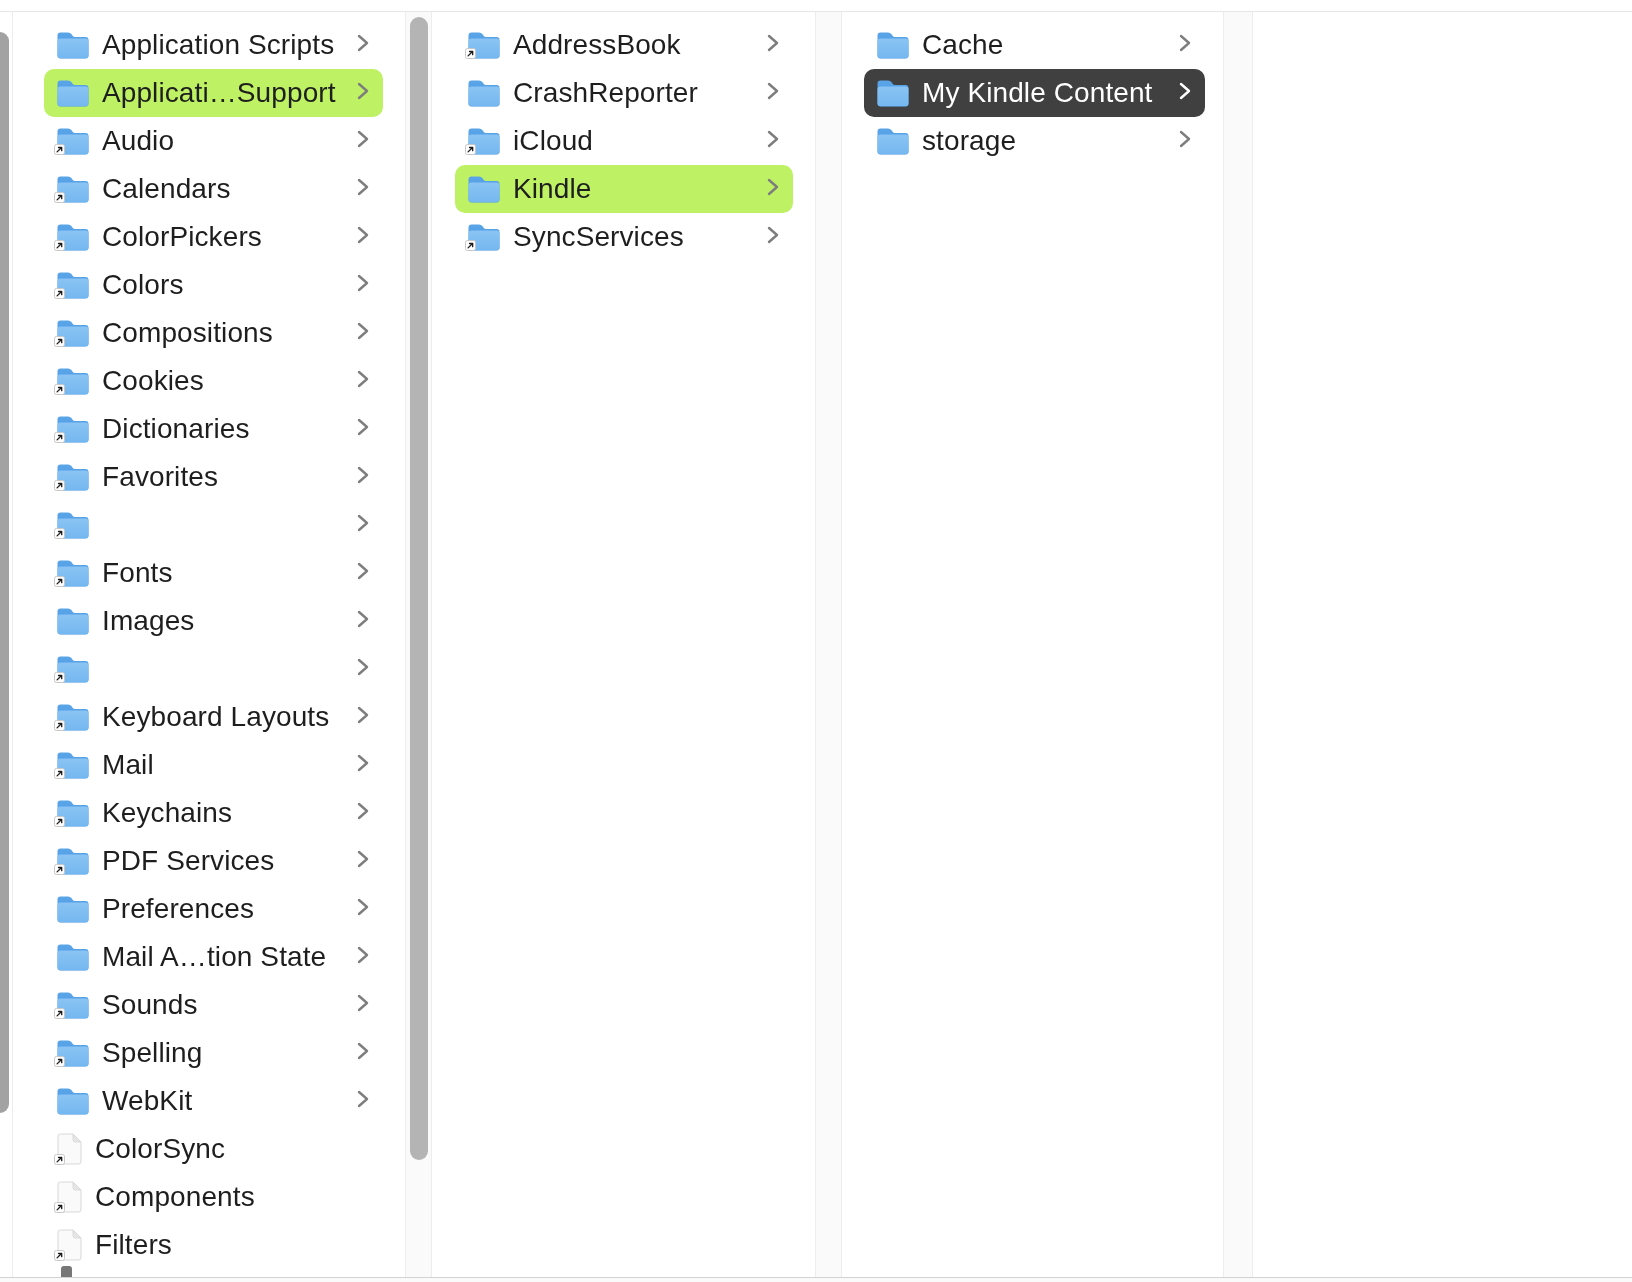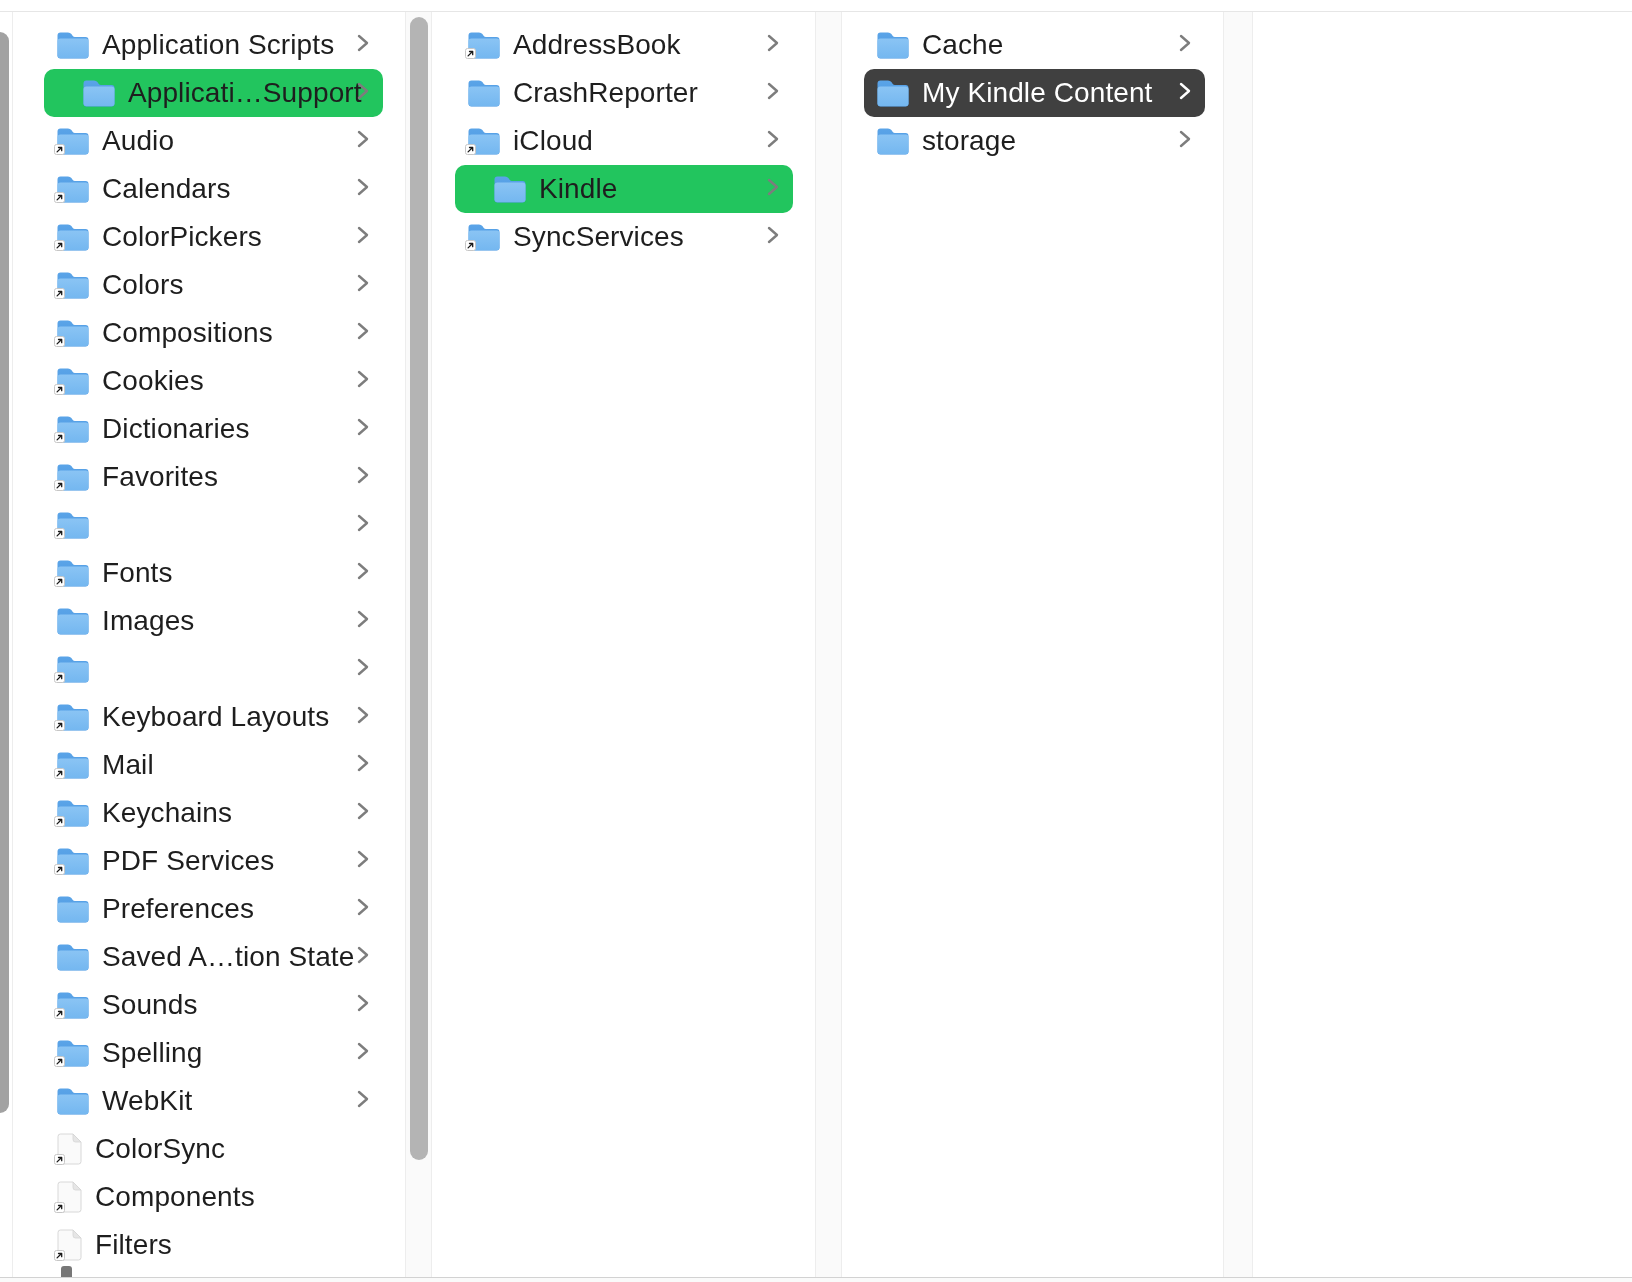--- a/index.html
+++ b/index.html
@@ -31,21 +31,21 @@
   .rows { padding-top:9px; }
   .row {
     position:relative; height:48px; border-radius:10px;
     display:flex; align-items:center;
   }
   #col1 .row { margin:0 22px 0 31px; }
   #col2 .row { margin:0 22px 0 23px; }
   #col3 .row { margin:0 18px 0 22px; }
   #col4 .row { margin:0 10px 0 20px; }
 
-  .row.sel-gray  { background:#22c55e;padding-left:26px; }
+  .row.sel-gray  { background:#bef264; }
   .row.sel-green { background:#404040; }
   .row.sel-green .label { color:#ffffff; }
   .row.sel-green .chev polyline { stroke:#ffffff; }
 
   .icon { position:relative; flex:0 0 auto; margin-left:12px; display:flex; }
   #col4 .icon { margin-left:17px; }
   .label {
     margin-left:12px; font-size:28px; line-height:48px; color:#1e1e1e;
     white-space:nowrap; overflow:hidden; letter-spacing:0.1px;
   }
@@ -555,21 +555,21 @@
                 </linearGradient>
                 <linearGradient id="bgrad" x1="0" y1="0" x2="0" y2="1">
                   <stop offset="0" stop-color="#5aa4e8"></stop>
                   <stop offset="1" stop-color="#4d97e0"></stop>
                 </linearGradient>
               </defs>
               <path fill="url(#bgrad)" d="M1.5 5.5 q0-3 3-3 h7.5 q2.2 0 3.4 1.6 l1.2 1.6 q0.9 1.2 2.4 1.2 h10.5 q3 0 3 3 v15.6 q0 3-3 3 h-25 q-3 0-3-3 z"></path>
               <rect x="1.5" y="8.6" width="31" height="19.6" rx="3" fill="url(#fgrad)"></rect>
             </svg>
           </span>
-          <span class="label">Saved A…tion State</span>
+          <span class="label">Mail A…tion State</span>
           <span class="chev"><svg class="chev-svg" width="12" height="22" viewBox="0 0 12 22">
               <polyline points="2,4 10,11 2,18" fill="none" stroke="#7d7d7d" stroke-width="2.4" stroke-linecap="round" stroke-linejoin="round"></polyline>
             </svg></span>
         </div>
         <div class="row">
           <span class="icon">
             <svg width="34" height="30" viewBox="0 0 34 30">
               <defs>
                 <linearGradient id="fgrad" x1="0" y1="0" x2="0" y2="1">
                   <stop offset="0" stop-color="#8ac4f4"></stop>

